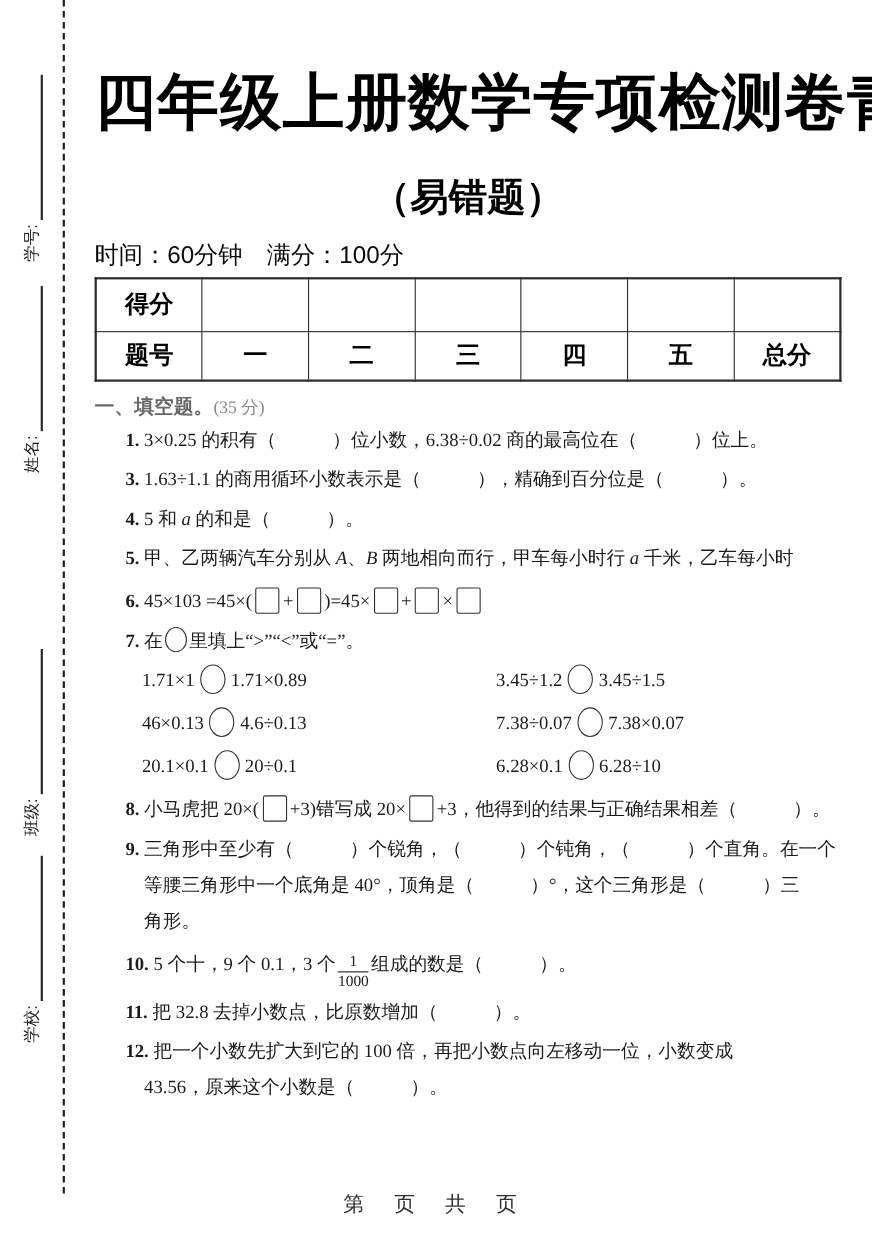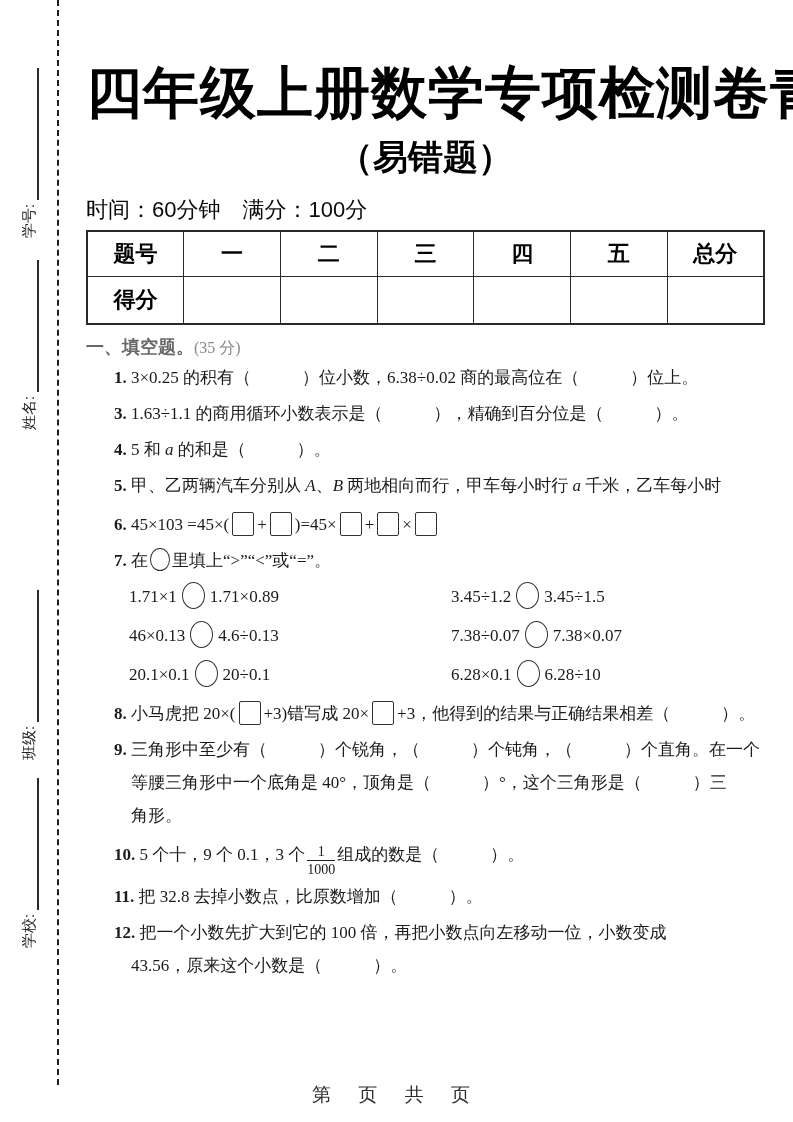--- a/index.html
+++ b/index.html
@@ -24,21 +24,21 @@
   .side-field .wline { flex:1; border-bottom:2px solid #2a2a2a; margin-left:4px; height:100%; }
   
   .content { position:absolute; left:86px; top:0; width:679px; }
   .page-title {
     margin-top:56px; text-align:center;
     font-family:"Liberation Sans","DejaVu Sans",sans-serif;
     font-weight:bold; font-size:56px; letter-spacing:1px; color:#000;
     white-space:nowrap;
   }
   .page-subtitle {
-    margin-top:2px; text-align:center;
+    margin-top:24px; text-align:center;
     font-family:"Liberation Sans","DejaVu Sans",sans-serif;
     font-weight:bold; font-size:35px; color:#000;
   }
   .exam-info {
     margin-top:14px; text-align:left;
     font-family:"Liberation Sans","DejaVu Sans",sans-serif;
     font-size:22px; color:#0a0a0a;
   }
   table.score-table {
     width:100%; margin-top:5px; border-collapse:collapse;
@@ -115,35 +115,35 @@
   </div>
 
   <div class="content">
     <div class="page-title">四年级上册数学专项检测卷青岛54版</div>
     <div class="page-subtitle">（易错题）</div>
     <div class="exam-info">时间：60分钟　满分：100分</div>
 
     <table class="score-table">
       <tbody>
           <tr>
+        <td>得分</td>
+        <td></td>
+        <td></td>
+        <td></td>
+        <td></td>
+        <td></td>
+      </tr>
+      <tr>
         <th>题号</th>
         <th>一</th>
         <th>二</th>
         <th>三</th>
         <th>四</th>
         <th>五</th>
         <th>总分</th>
-      </tr>
-      <tr>
-        <td>得分</td>
-        <td></td>
-        <td></td>
-        <td></td>
-        <td></td>
-        <td></td>
       </tr>
     </tbody>
       </table>
 
     <div class="section-heading">
       <span>一、填空题。</span><span class="pts">(35 分)</span>
     </div>
 
     <div class="question-list">
         <div class="question">

